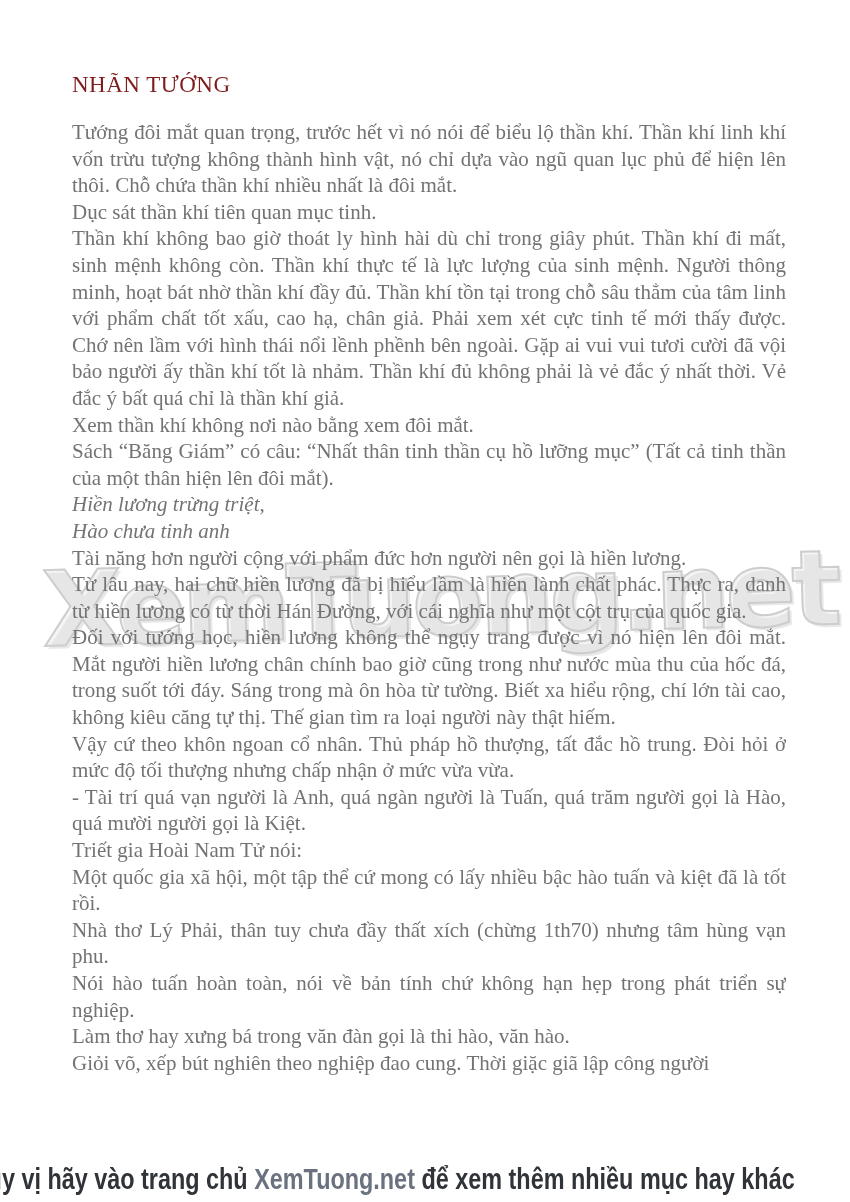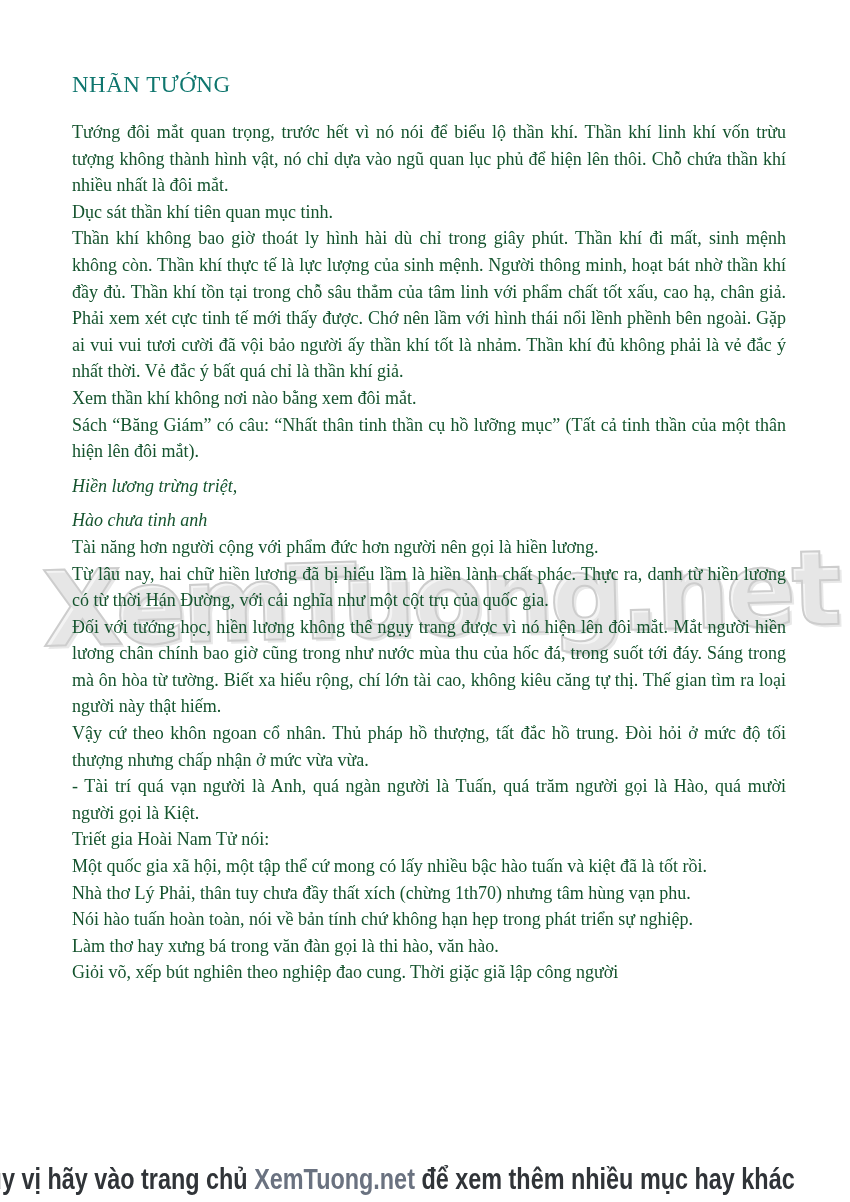--- a/index.html
+++ b/index.html
@@ -35,31 +35,31 @@
     width: 714px;
     height: 1065px;
     z-index: 1;
     overflow: hidden;
   }
   .title {
     margin: 0 0 21px 0;
     font-size: 23px;
     font-weight: normal;
     letter-spacing: 0.5px;
-    color: #0f766e;
+    color: #7f1d1d;
   }
   .para {
     margin: 0;
-    font-size: 18px;
+    font-size: 21px;
     line-height: 26.6px;
-    color: #14532d;
+    color: #737373;
     text-align: justify;
     text-justify: inter-word;
   }
-  .para.italic { font-style: italic; text-align: left; margin-top: 8px; }
+  .para.italic { font-style: italic; text-align: left; }
   .footer {
     position: absolute;
     left: 0;
     bottom: 6px;
     width: 764px;
     z-index: 1;
     display: flex;
     justify-content: center;
   }
   .footer-inner {

